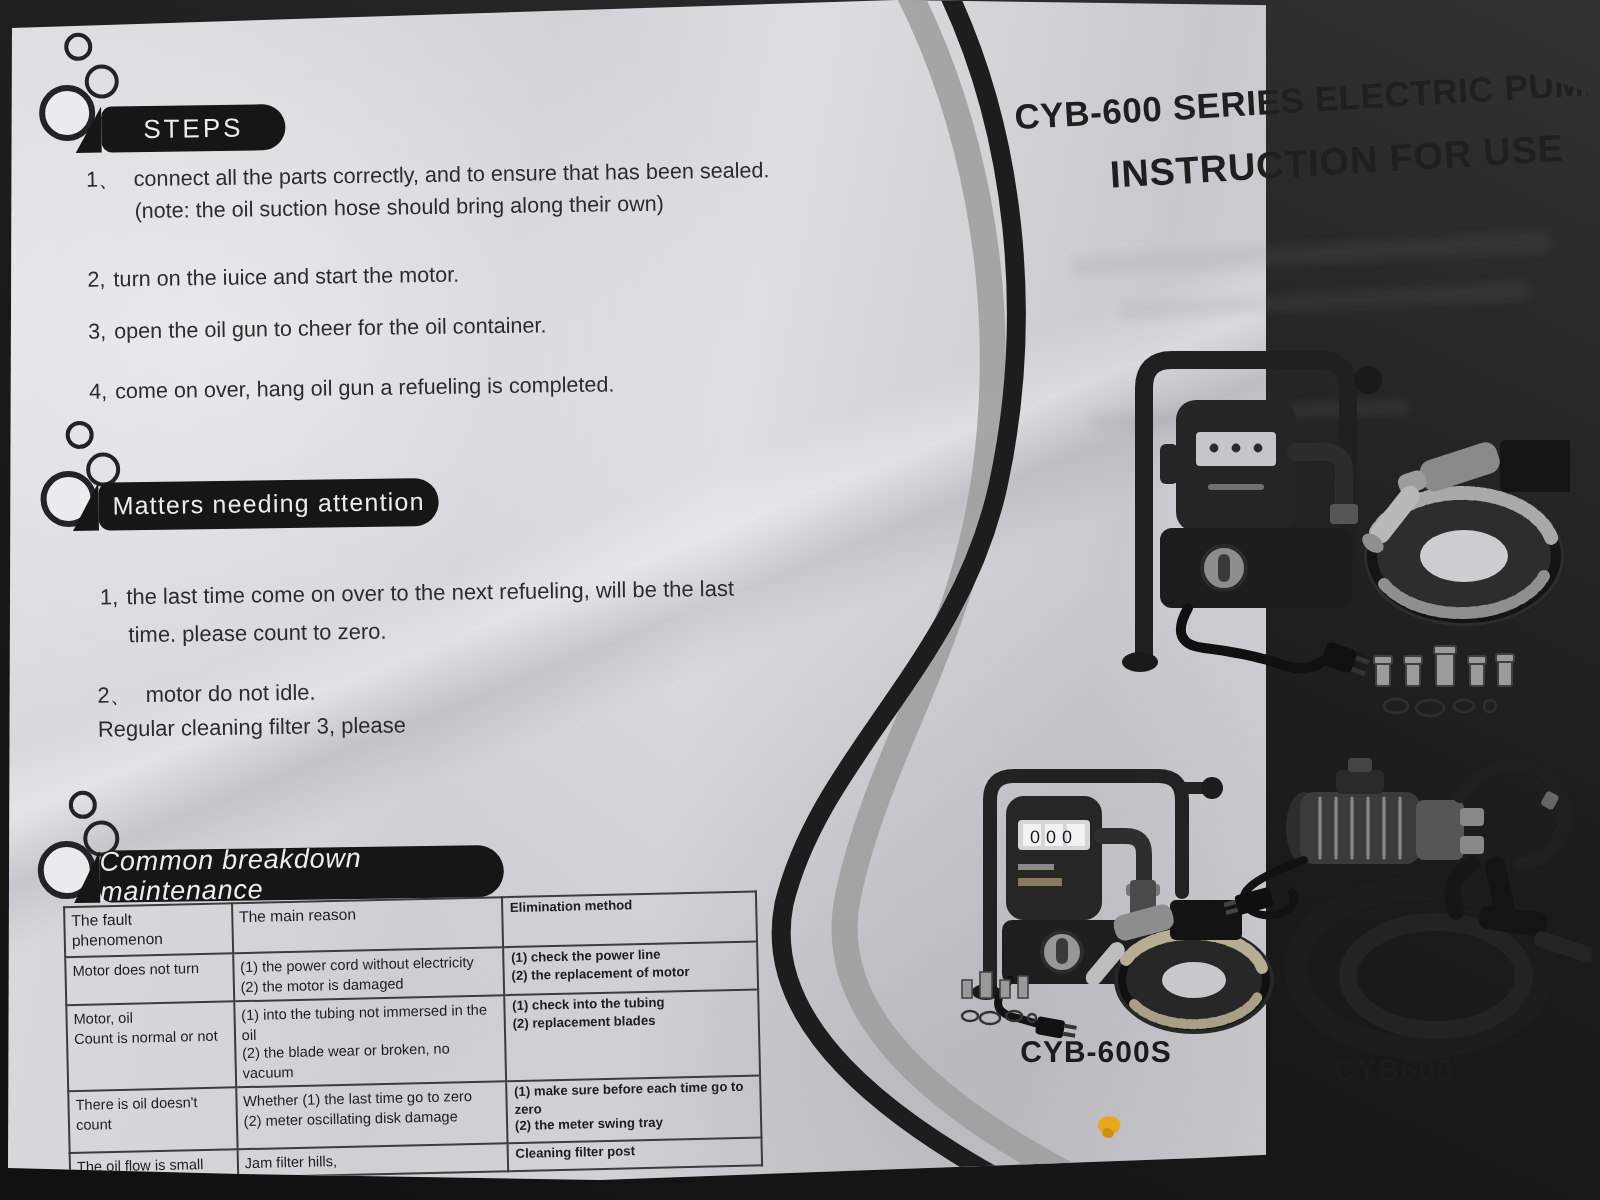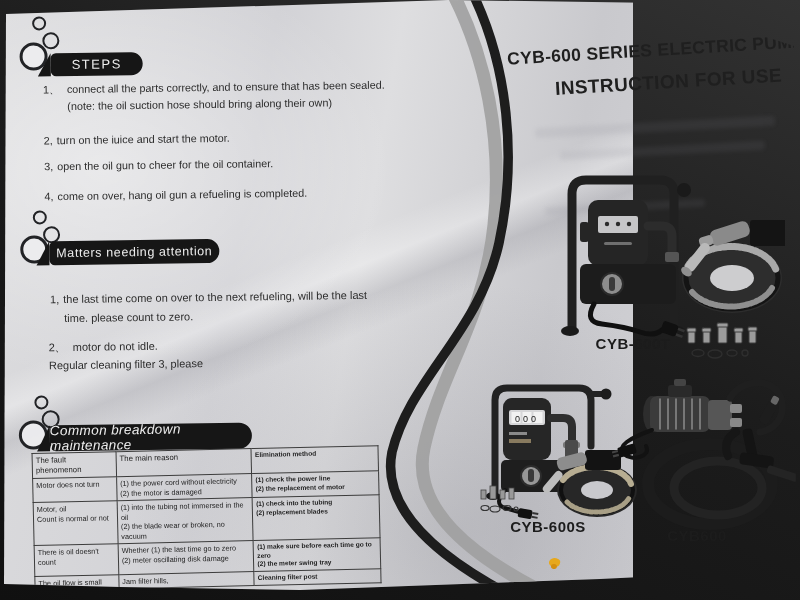--- a/index.html
+++ b/index.html
@@ -212,21 +212,20 @@
             <rect x="60" y="-1" width="9" height="4" rx="1"></rect>
           <g fill="none" stroke="#2e2e2e" stroke-width="1.4">
             <ellipse cx="10" cy="25" rx="6" ry="3.5"></ellipse>
               <ellipse cx="27" cy="26" rx="7" ry="4"></ellipse>
             <ellipse cx="44" cy="25" rx="5" ry="3"></ellipse>
               <circle cx="57" cy="25" r="3"></circle>
             </g>
         </g>
       </g>
     </svg>
-    <div class="plabel" style="left:568px;top:335px;">CYB-600T</div>
 
     <svg class="psvg" style="left:475px;top:372px;" width="175" height="150" viewBox="0 0 175 150">
       <g stroke-linecap="round">
         <path d="M20 122 V28 Q20 16 32 16 H104 Q116 16 116 28 V74" fill="none" stroke="#222" stroke-width="7"></path>
         <path d="M116 22 H127" stroke="#222" stroke-width="6"></path>
           <circle cx="131" cy="22" r="5.5" fill="#1c1c1c"></circle>
         <ellipse cx="18" cy="124" rx="7" ry="4" fill="#1a1a1a"></ellipse>
         <rect x="28" y="26" width="48" height="62" rx="9" fill="#262626"></rect>
         <rect x="34" y="38" width="36" height="15" rx="2" fill="#d6d6d8"></rect>
         <rect x="36.5" y="40" width="9" height="11" fill="#f2f2f2"></rect>

